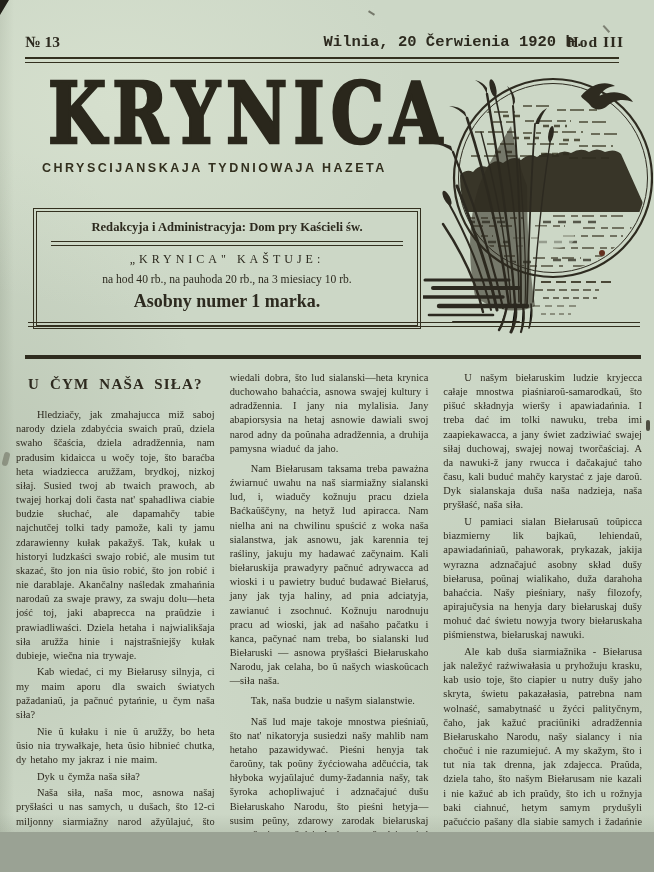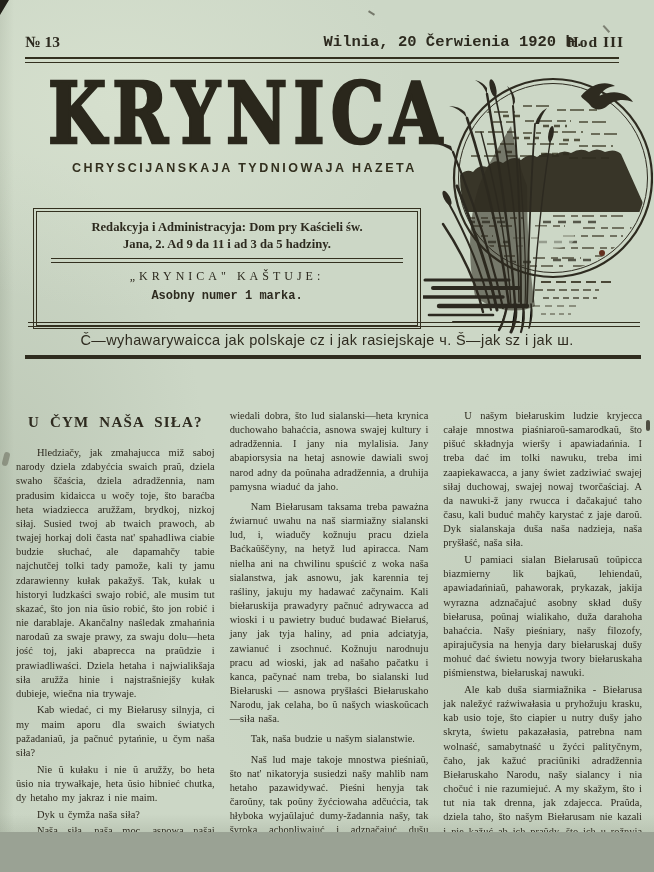--- a/index.html
+++ b/index.html
@@ -24,44 +24,44 @@
   .hdr .year{position:absolute;right:0;top:0;letter-spacing:1px;}
   .hdr-rule{position:absolute;top:57px;left:25px;width:594px;height:3px;
        border-top:2px solid #33301f;border-bottom:1px solid #33301f;}
   
   .masthead{position:absolute;top:72px;left:48px;width:380px;
        font-family:"DejaVu Serif", serif;font-weight:bold;font-size:78px;line-height:1;
        letter-spacing:7px;color:#2a271c;-webkit-text-stroke:2.5px #2a271c;
        transform:scale(.86,1.08);transform-origin:left top;white-space:nowrap;}
   .subtitle{position:absolute;top:161px;left:42px;width:330px;text-align:left;
        font-family:"Liberation Sans", sans-serif;font-weight:bold;font-size:12.5px;
-       letter-spacing:2.5px;color:#33301f;white-space:nowrap;margin-left:30px;}
+       letter-spacing:2.5px;color:#33301f;white-space:nowrap;}
   
   .infobox{position:absolute;left:33px;top:192px;width:382px;height:115px;
        border:1.5px solid #33301f;padding:2px;margin-top:16px;}
   .infobox .inner{border:1px solid #33301f;height:100%;box-sizing:border-box;
        padding:7px 10px 4px;text-align:center;}
   .infobox .addr{font-weight:bold;font-size:12.6px;line-height:17px;}
   .infobox .sep{margin:5px 4px 6px;height:3px;border-top:1px solid #33301f;border-bottom:1px solid #33301f;}
   .infobox .kastuje{font-size:12px;letter-spacing:4px;margin-top:2px;}
   .infobox .price{font-size:11.6px;margin-top:6px;}
-  .infobox .asobny{font-weight:bold;font-size:12px;margin-top:5px;font-family:Liberation Mono, monospace;}
+  .infobox .asobny{font-weight:bold;font-size:18px;margin-top:5px;}
   
   .vignette{position:absolute;left:423px;top:66px;width:230px;height:268px;}
   
   .thin-rule{position:absolute;top:322px;left:28px;width:612px;height:3px;
        border-top:1px solid #33301f;border-bottom:1px solid #33301f;}
   .pron{position:absolute;top:332px;left:0;width:654px;text-align:center;
        font-family:"Liberation Sans", sans-serif;font-size:14.5px;color:#2f2c20;letter-spacing:.4px;}
   .thick-rule{position:absolute;top:355px;left:25px;width:616px;height:3.5px;background:#2f2c1f;}
   
   .cols{position:absolute;top:371px;left:16px;width:626px;height:501px;
        display:flex;gap:15px;overflow:hidden;}
   .col{flex:1 1 0;min-width:0;text-align:justify;font-size:10.4px;line-height:14.15px;
-       color:#2e2a1f;word-spacing:1.2px;margin-top:38px;}
+       color:#2e2a1f;word-spacing:1.2px;}
   .art-title{font-weight:bold;font-size:15px;letter-spacing:1.2px;word-spacing:5px;
        text-align:center;margin:6px 0 17px;white-space:nowrap;}
   .par{margin:0 0 2.5px;text-indent:21px;}
   .par.noindent{text-indent:0;}
   .par.gap{margin:6px 0 6px;}
   
   .speck{position:absolute;}
   .speck.corner{left:0;top:0;width:9px;height:15px;background:#23211a;
        clip-path:polygon(0 0,100% 0,55% 45%,0 100%);}
   .speck.reddot{left:599px;top:250px;width:6px;height:6px;border-radius:50%;background:#63301f;}
@@ -81,23 +81,23 @@
     <span class="year">Hod III</span>
   </div>
   <div class="hdr-rule"></div>
 
   <div class="masthead">KRYNICA</div>
   <div class="subtitle">CHRYSCIJANSKAJA TYDNIOWAJA HAZETA</div>
 
   <div class="infobox">
     <div class="inner">
       <div class="addr">Redakcyja i Administracyja: Dom pry Kaścieli św.</div>
-      <div class="addr">Jana, 2. Ad 9 da 11 i ad 3 da 5 hadziny.</div>
       <div class="sep"></div>
       <div class="kastuje">„KRYNICA" KAŠTUJE:</div>
+      <div class="price">na hod 40 rb., na pauhoda 20 rb., na 3 miesiacy 10 rb.</div>
       <div class="asobny">Asobny numer 1 marka.</div>
     </div>
   </div>
 
   <svg class="vignette" viewBox="0 0 230 268" xmlns="http://www.w3.org/2000/svg">
     <defs>
       <clipPath id="cclip">
           <circle cx="130" cy="112" r="93"></circle>
         </clipPath>
     </defs>
@@ -182,21 +182,20 @@
 
     <g stroke="#2c2920" stroke-linecap="round">
       <path d="M92 238 C94 248 92 258 88 266" stroke-width="3"></path>
       <path d="M100 240 C102 250 100 260 98 266" stroke-width="2.2"></path>
       <path d="M84 240 C82 250 80 258 76 264" stroke-width="2.4"></path>
       <path d="M108 238 C110 248 108 256 106 262" stroke-width="1.6"></path>
     </g>
   </svg>
 
   <div class="thin-rule"></div>
-  <div class="pron">Č—wyhawarywaicca jak polskaje cz i jak rasiejskaje ч. Š—jak sz i jak ш.</div>
   <div class="thick-rule"></div>
 
   <div class="cols">
     <div class="col">
       <div class="art-title">U ČYM NAŠA SIŁA?</div>
       <p class="par">Hledziačy, jak zmahajucca miž saboj narody dziela zdabyćcia swaich praŭ, dziela swaho ščaścia, dziela adradžennia, nam pradusim kidaicca u wočy toje, što baraćba heta wiadziecca aružžam, brydkoj, nizkoj siłaj. Susied twoj ab twaich prawoch, ab twajej horkaj doli časta nat' spahadliwa ciabie budzie słuchać, ale dapamahčy tabie najchutčej tolki tady pamože, kali ty jamu zdarawienny kułak pakažyš. Tak, kułak u historyi ludzkaści swajo robić, ale musim tut skazać, što jon nia ŭsio robić, što jon robić i nie darablaje. Akančalny naśledak zmahańnia narodaŭ za swaje prawy, za swaju dolu—heta jość toj, jaki abaprecca na praŭdzie i prawiadliwaści. Dziela hetaha i najwialikšaja siła aružža hinie i najstrašniejšy kułak dubieje, wiečna nia trywaje.</p>
       <p class="par">Kab wiedać, ci my Biełarusy silnyja, ci my maim aporu dla swaich światych pažadaniaŭ, ja pačnuć pytańnie, u čym naša siła?</p>
       <p class="par">Nie ŭ kułaku i nie ŭ aružžy, bo heta ŭsio nia trywałkaje, heta ŭsio hibnieć chutka, dy hetaho my jakraz i nie maim.</p>
       <p class="par">Dyk u čymža naša siła?</p>
       <p class="par">Naša siła, naša moc, asnowa našaj pryšłaści u nas samych, u dušach, što 12-ci miljonny siarmiažny narod ažyŭlajuć, što kryjuć u sabie niekranutyja duchowyja skarby; naša siła u henych sercach, što bjucca pad siarmiahaj i zhrebnaj kašulaj. I heta bolš, jak napeŭna.</p>

